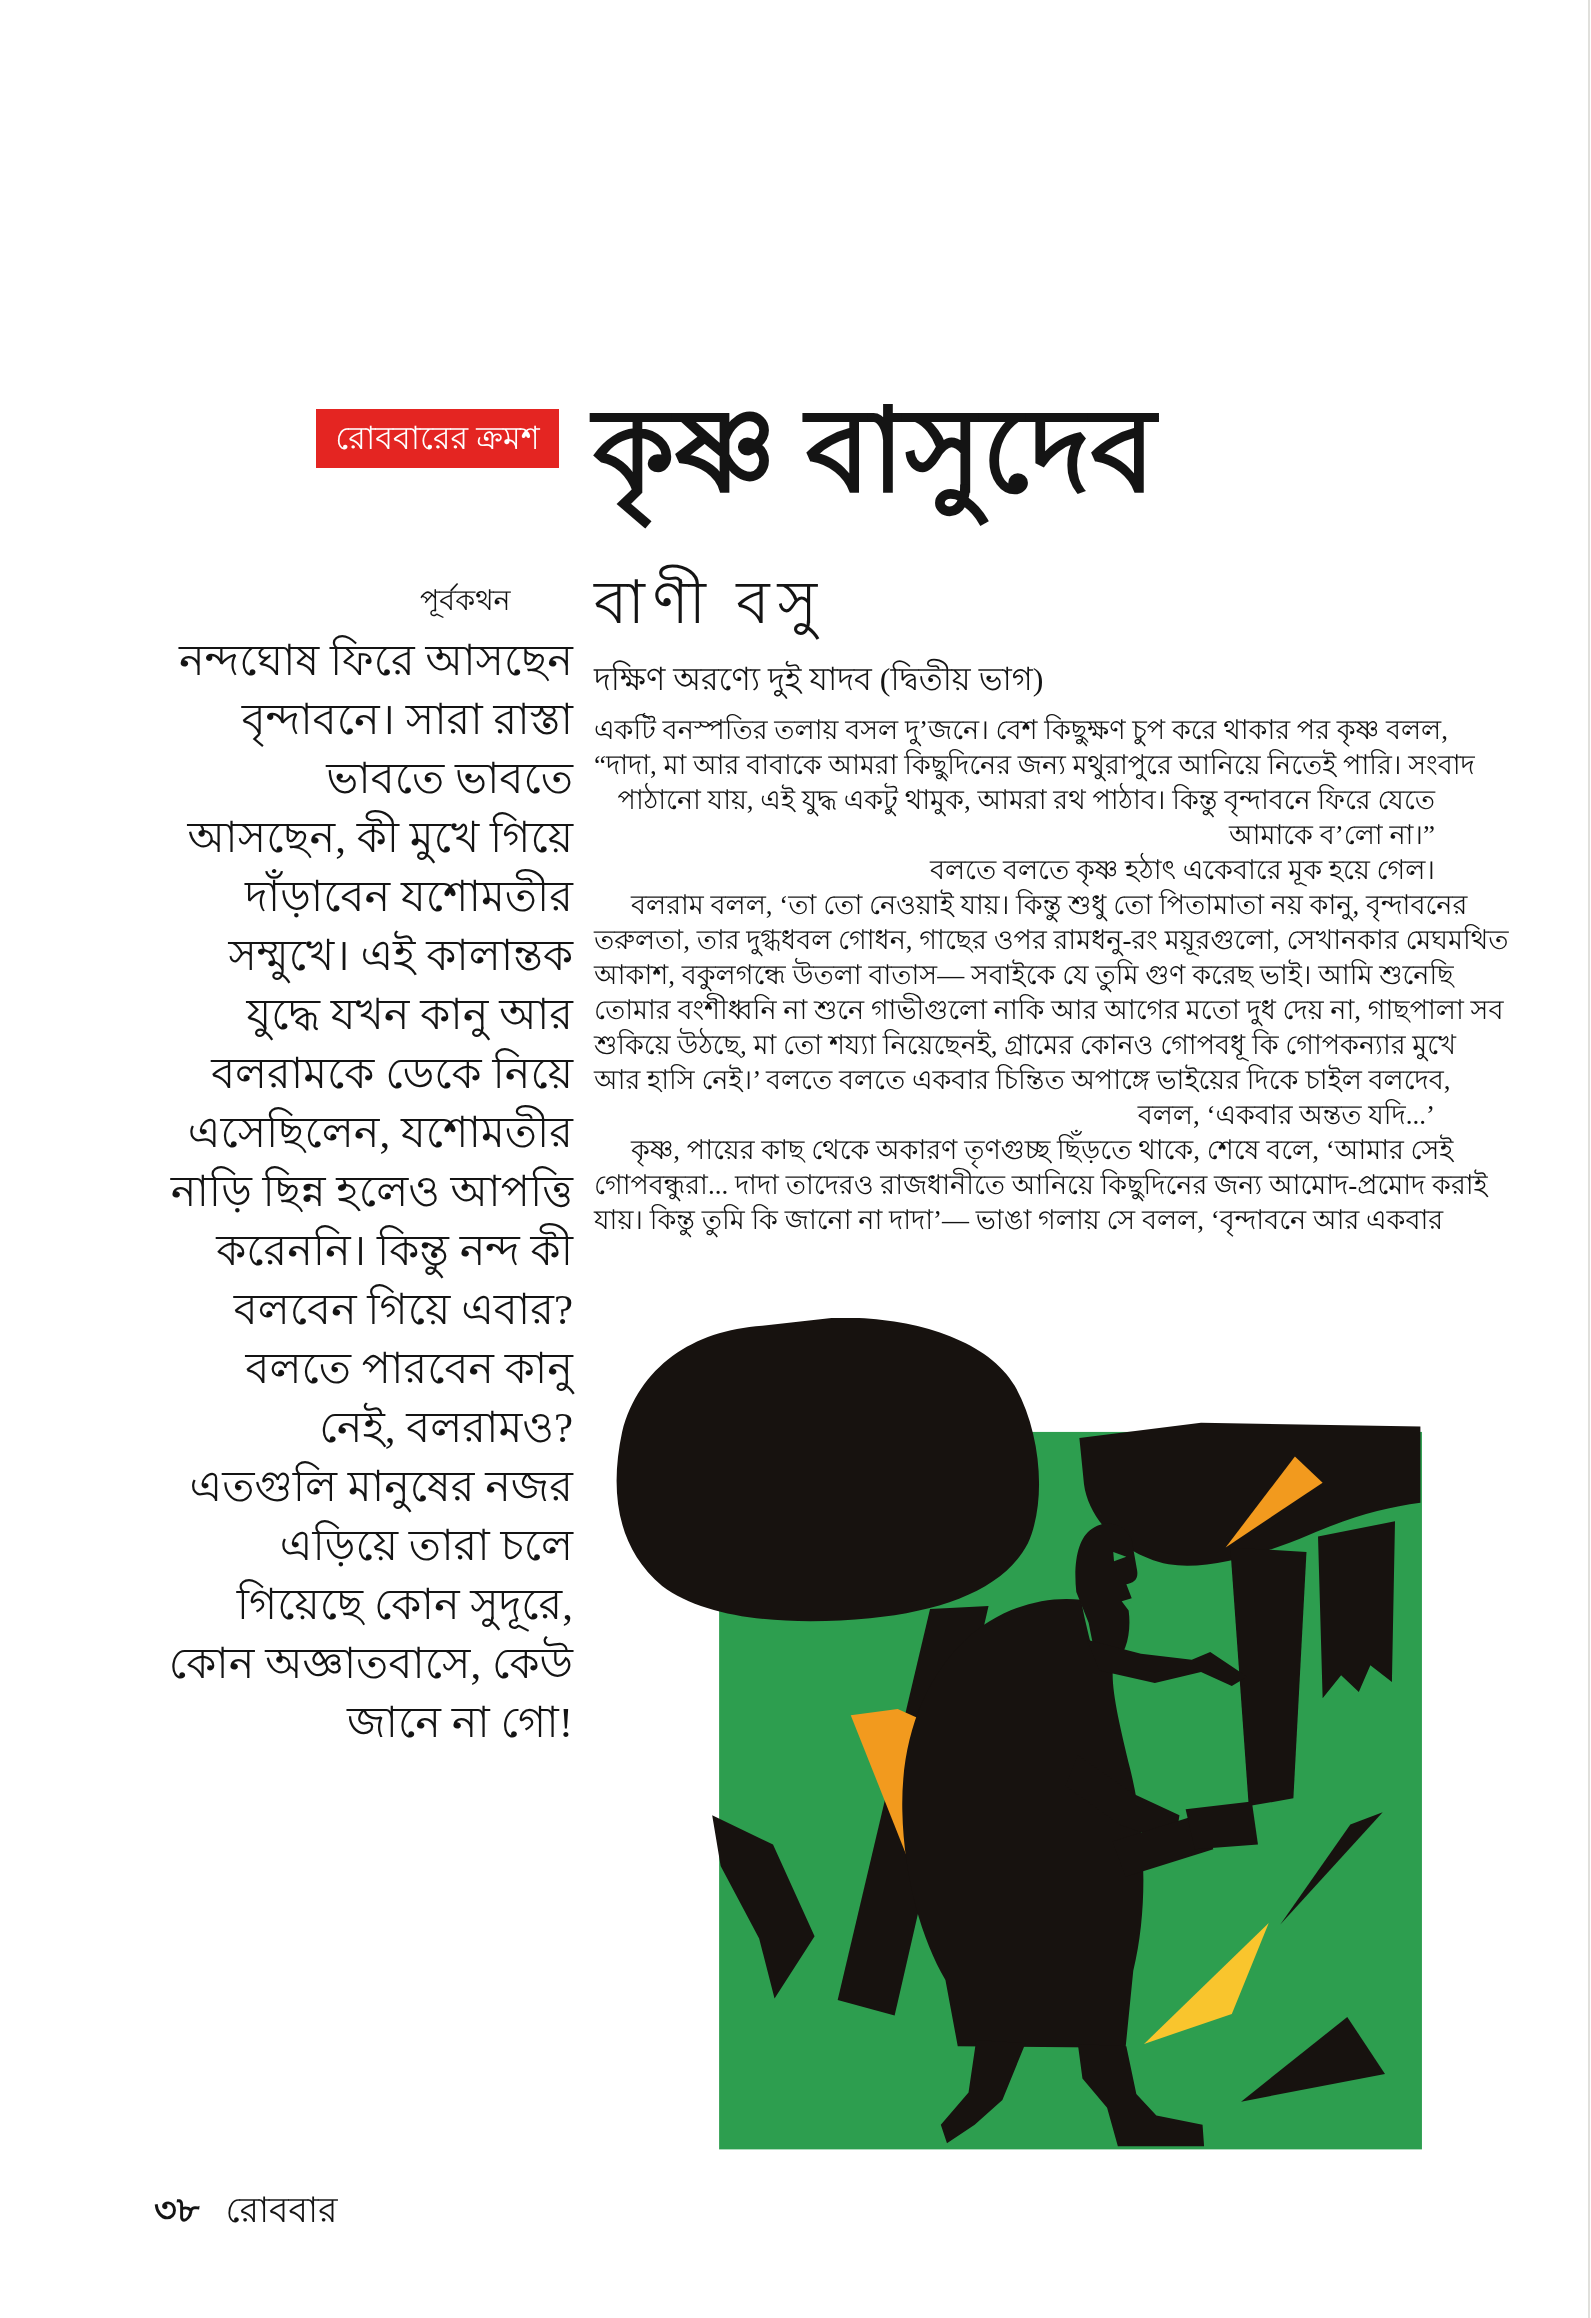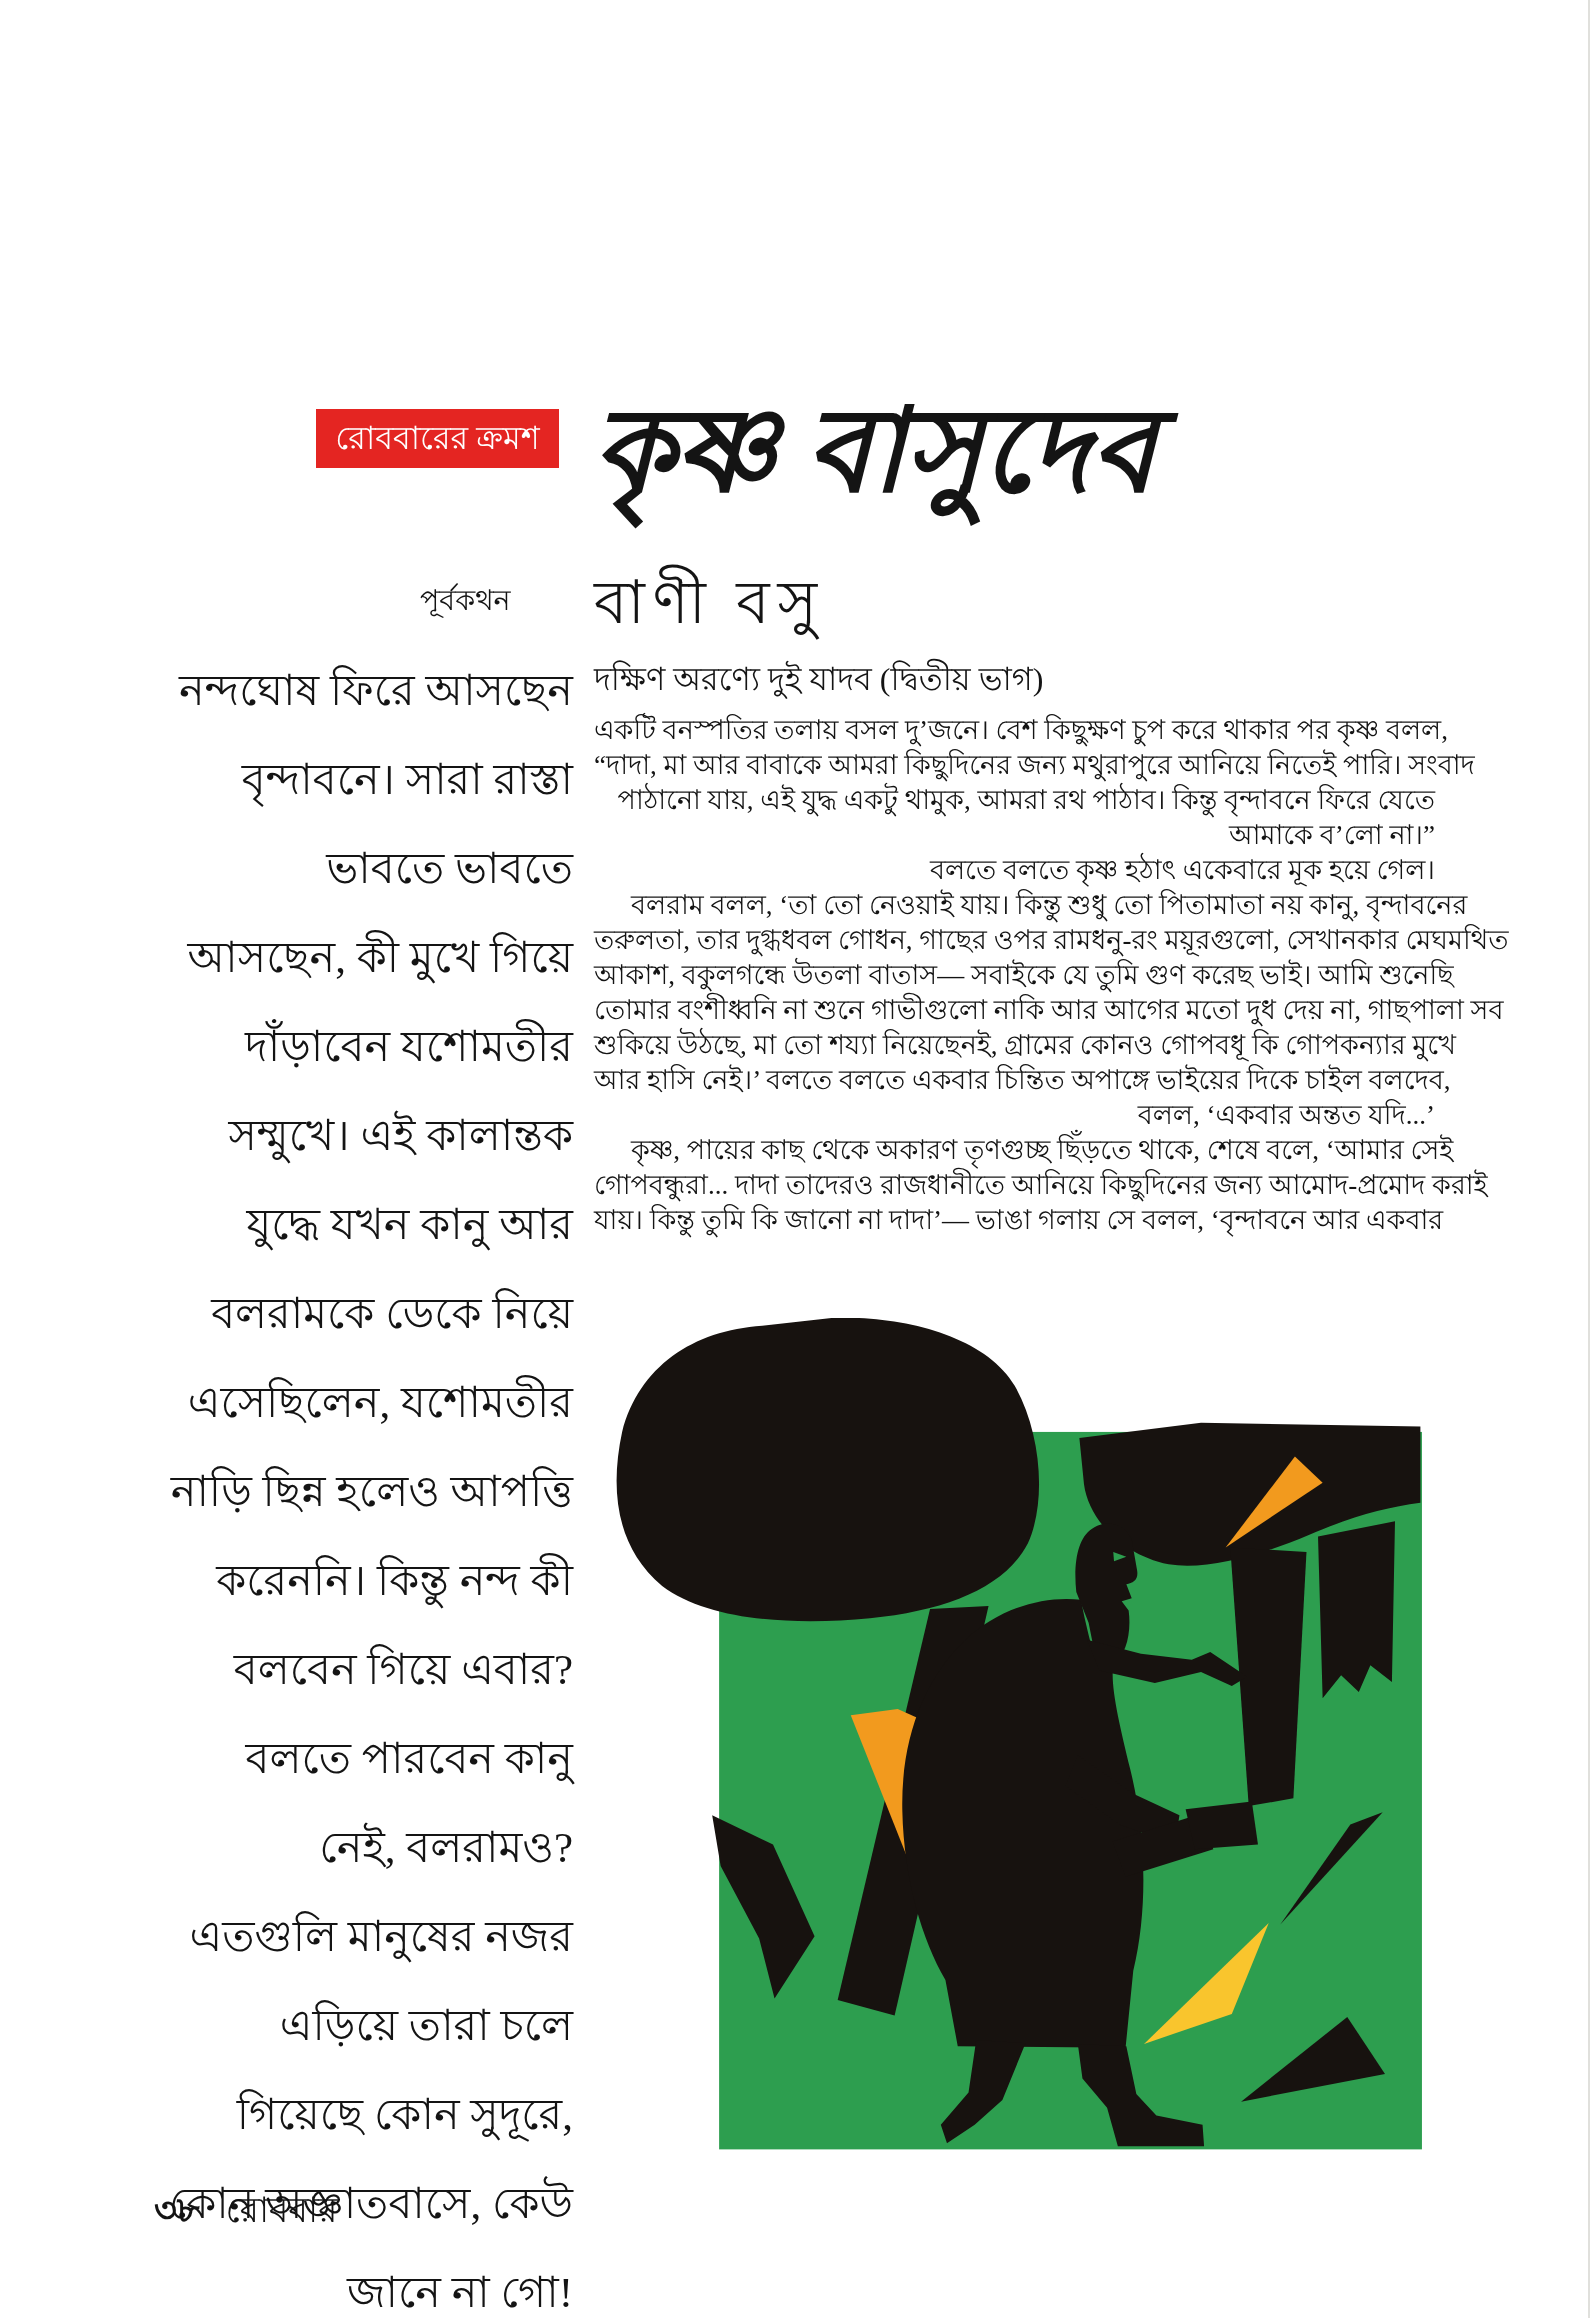--- a/index.html
+++ b/index.html
@@ -15,21 +15,21 @@
     overflow:hidden;
   }
   .scan-edge{position:absolute; right:1.5px; top:0; width:1.5px; height:100%; background:#e0e0dc;}
   .kicker{
     position:absolute; left:316px; top:409px; width:243px; height:59px;
     background:var(--kicker-bg); color:var(--kicker-text);
     font-size:32px; font-weight:normal; line-height:59px; text-align:center; white-space:nowrap;
   }
   .title{
     position:absolute; left:593px; top:379px; width:924px;
-    font-size:117px; font-weight:bold; line-height:1.25; white-space:nowrap;font-style:italic;
+    font-size:117px; font-weight:bold; line-height:1.25; white-space:nowrap;
   }
   .prelude{
     position:absolute; left:420px; top:579px; width:146px;
     font-size:28.5px; text-align:left; white-space:nowrap;
   }
   .author{
     position:absolute; left:594px; top:556px;
     font-size:60px; letter-spacing:7.7px; white-space:nowrap;
   }
   .subtitle{
@@ -39,21 +39,21 @@
   .body-col{
     position:absolute; left:594px; top:713px; width:841px;
     font-size:27px; line-height:35px;text-align:right;
   }
   .body-col .bline{white-space:nowrap;}
   .body-col .bline.indent{padding-left:37px;}
   .pull-quote{
     position:absolute; left:140px; top:631px; width:433px;
     font-size:43px; line-height:59px; text-align:right;
   }
-  .pull-quote .qline{white-space:nowrap;margin-top:30px;}
+  .pull-quote .qline{white-space:nowrap;}
   .illustration{position:absolute; left:612px; top:1318px; width:847px; height:836px;}
   .footer{
     position:absolute; left:154px; top:2183px; font-size:35px; white-space:nowrap;
   }
   .footer .pg{font-weight:bold; margin-right:26px;}
 </style>
 </head>
 <body>
 
 <div class="page">

